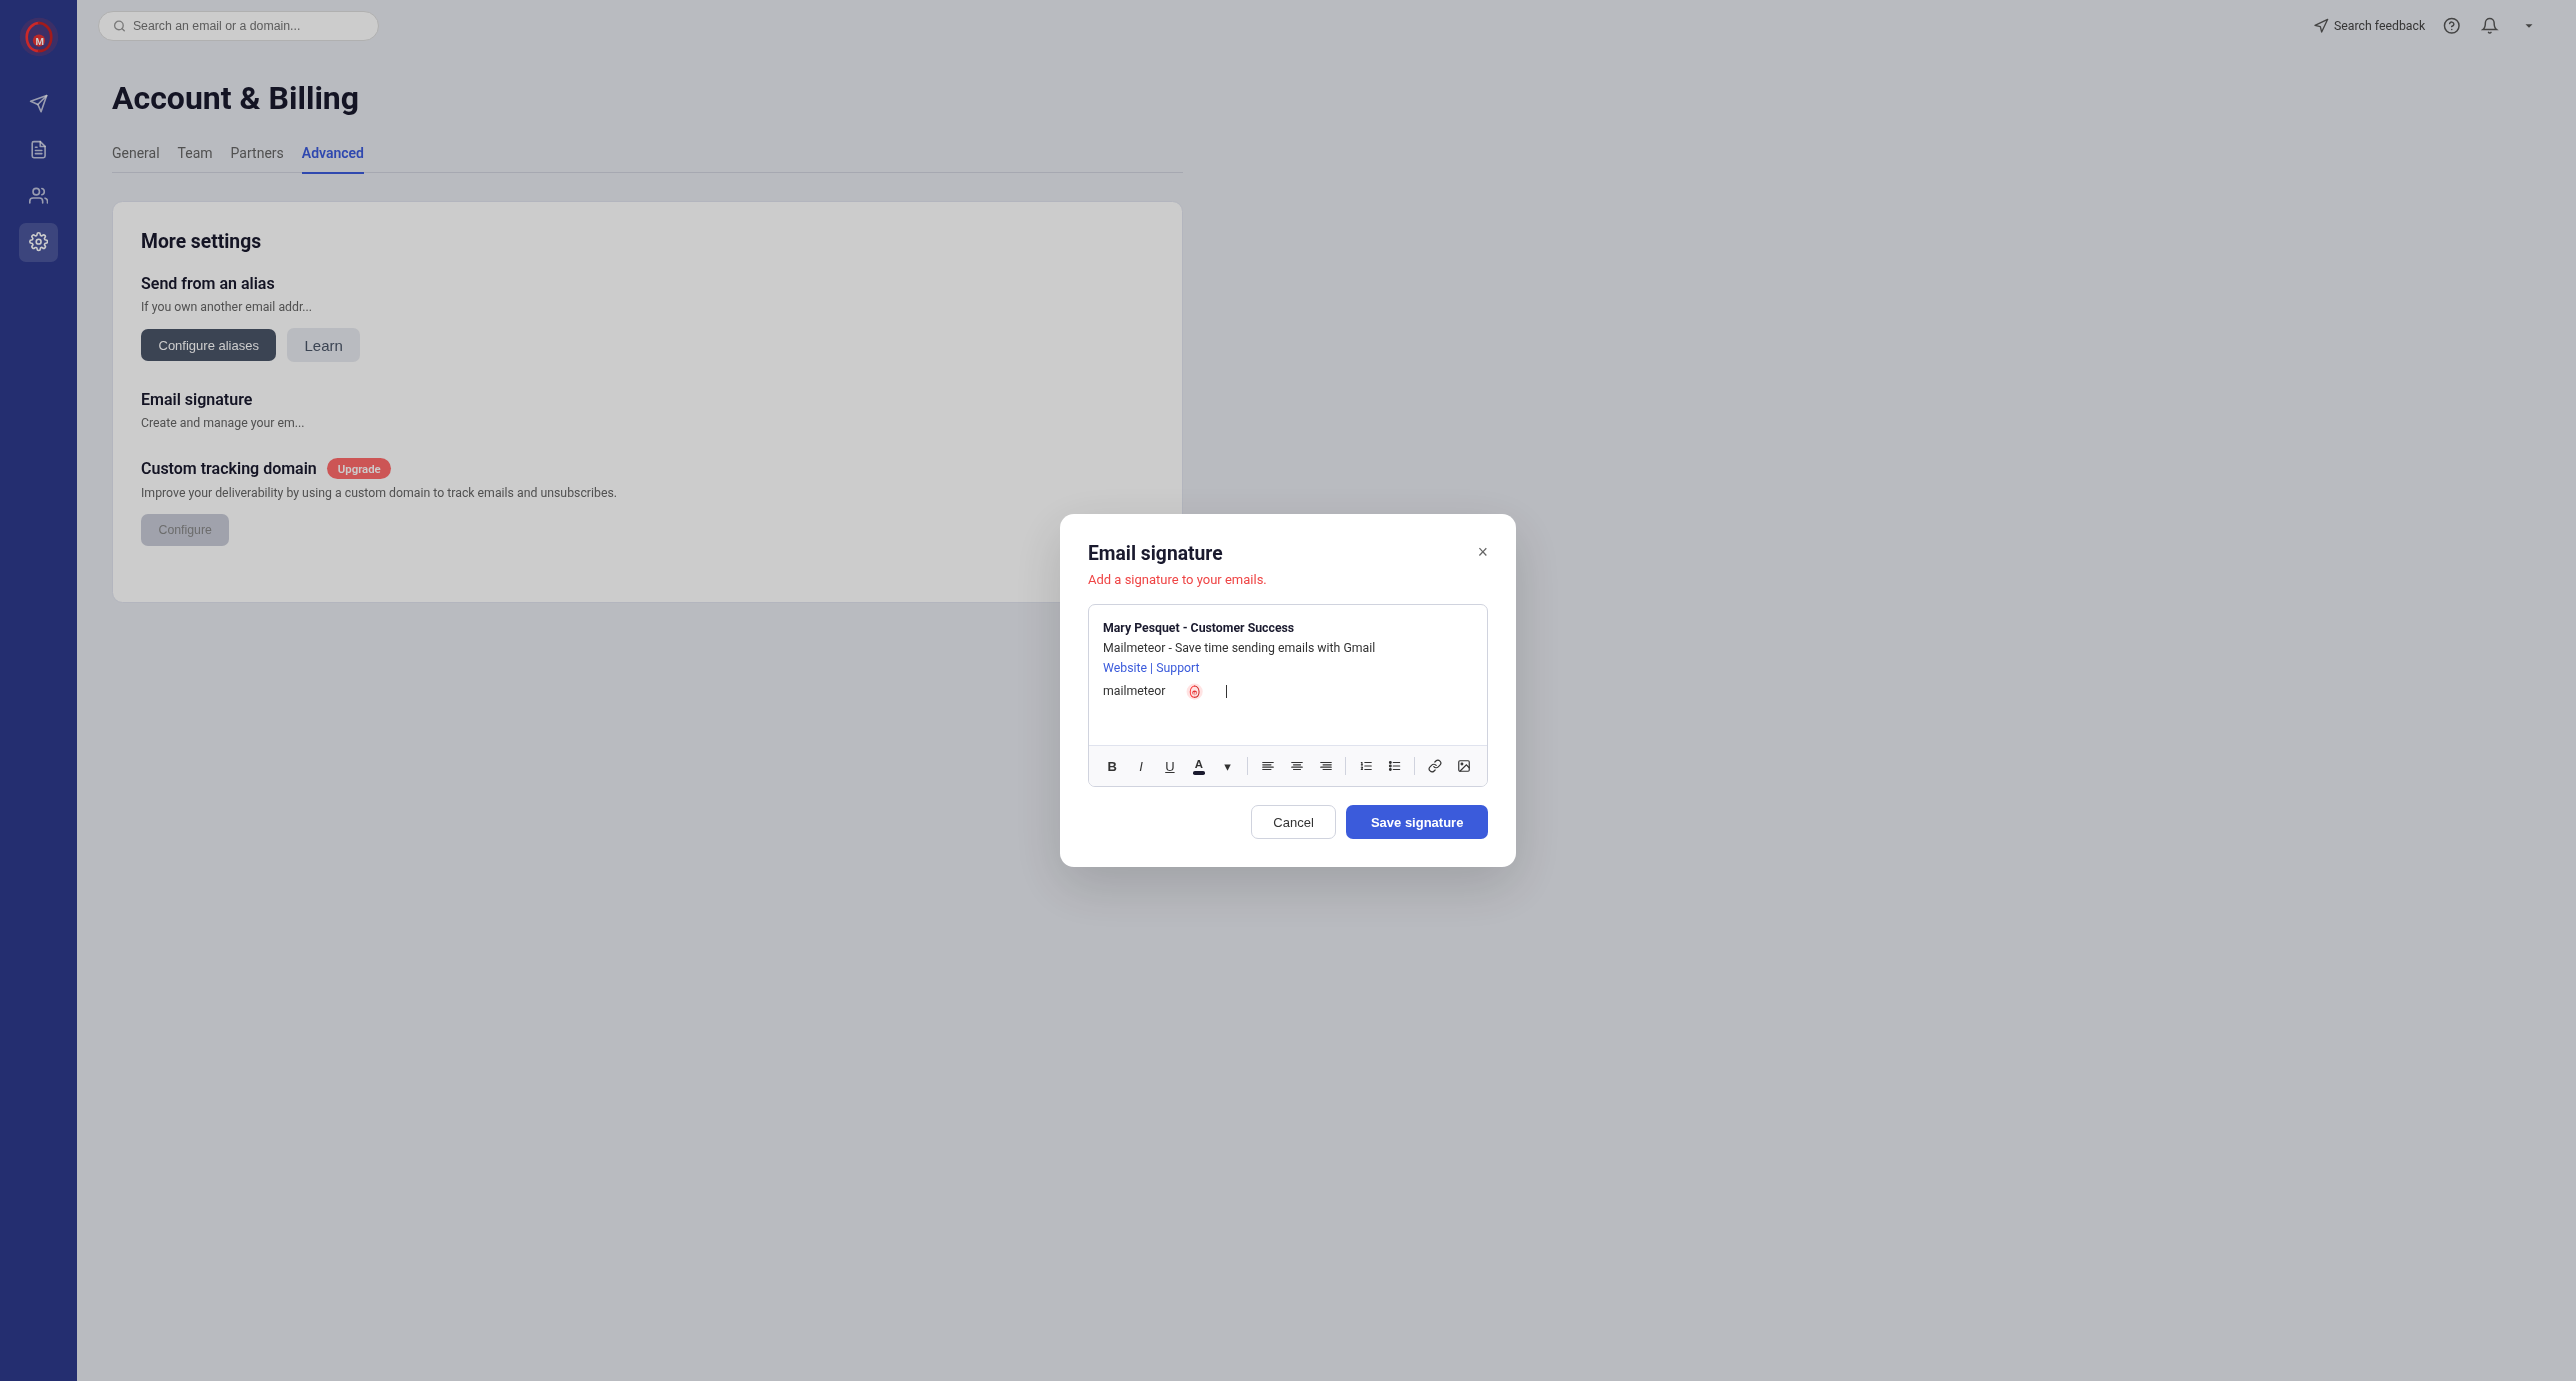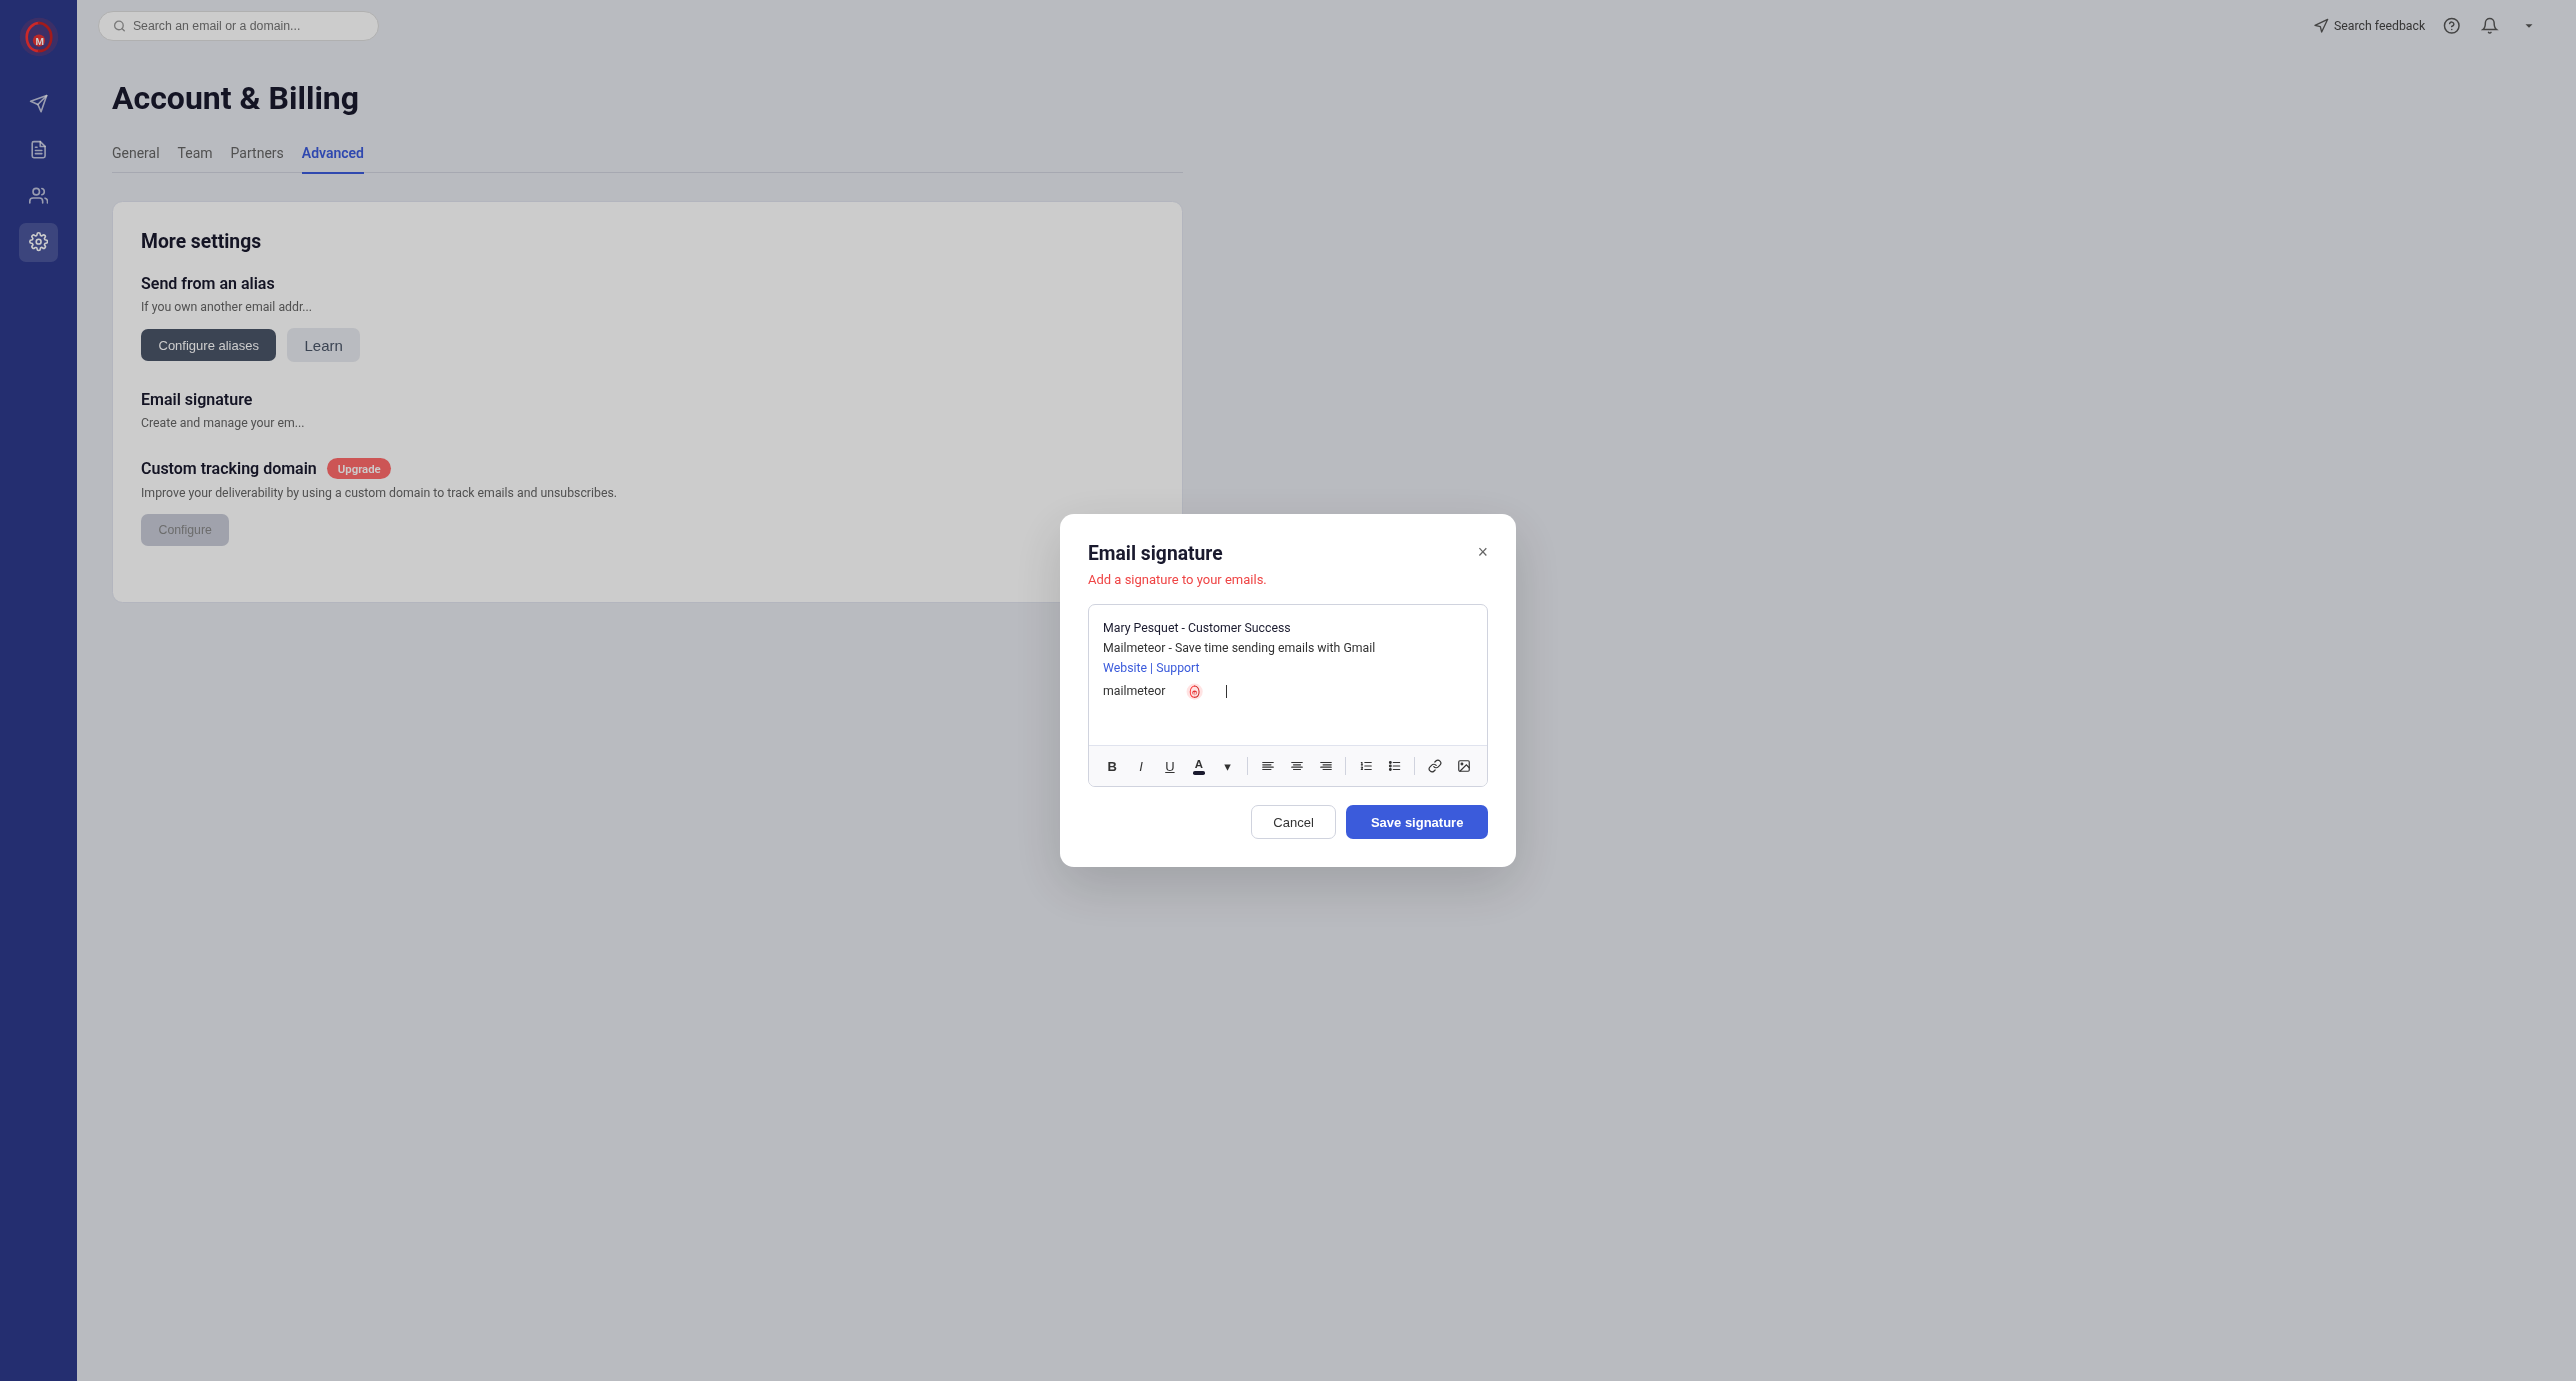--- a/index.html
+++ b/index.html
@@ -261,21 +261,21 @@
       margin-bottom: 17.5px;
       overflow: hidden;
     }
     .signature-content {
       padding: 14px;
       min-height: 140px;
       font-size: 12.3px;
       line-height: 1.6;
     }
     .sig-name {
-      font-weight: 400;
+      font-weight: 700;
       color: #1a1a2e;
     }
     .sig-company {
       color: #333;
     }
     .sig-links {
       color: #3b5bdb;
     }
     .sig-links a { color: #3b5bdb; text-decoration: none; }
     .sig-logo-row {

